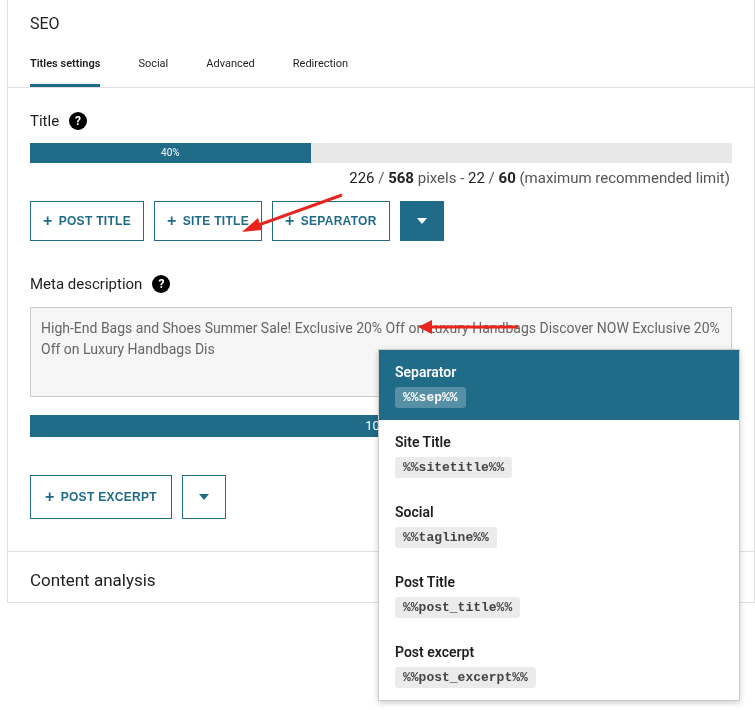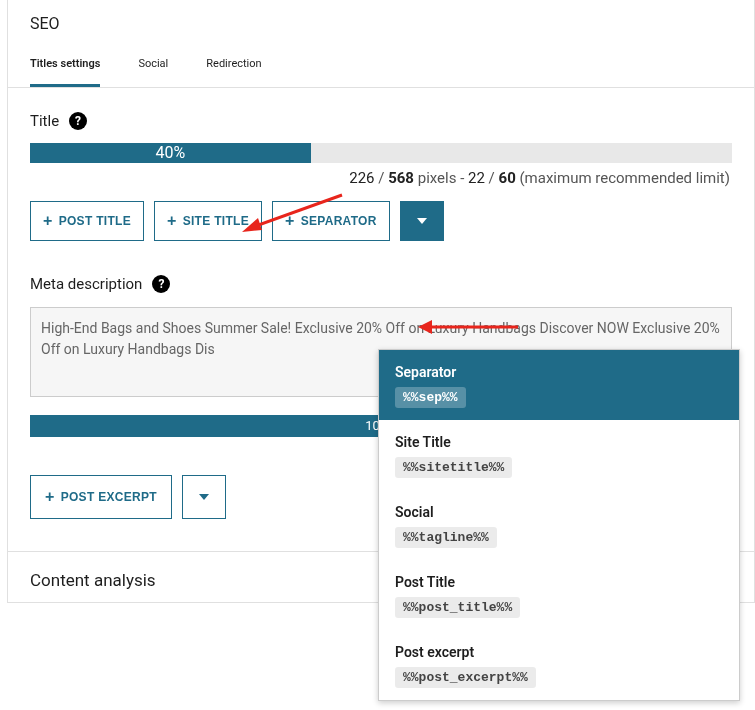--- a/index.html
+++ b/index.html
@@ -8,21 +8,21 @@
 .panel-header { padding: 14px 22px 6px; font-size: 16px; }
 .tabs { display: flex; gap: 38px; padding: 0 22px; border-bottom: 1px solid #e0e0e0; margin-top: 18px; }
 .tab { padding: 0 0 14px 0; font-size: 11px; color: #1e1e1e; cursor: pointer; }
 .tab.active { border-bottom: 3px solid #1f6b88; font-weight: 600; }
 .section { padding: 24px 22px 0; }
 .label-row { display: flex; align-items: flex-end; gap: 10px; margin-bottom: 14px; }
 .field-label { font-size: 15px; }
 .help-icon { width: 18px; height: 18px; border-radius: 50%; background: #000; color: #fff; font-size: 12px; font-weight: 700; display: inline-flex; align-items: center; justify-content: center; }
 .input-box { width: 100%; border: 1px solid #888; padding: 9px 10px; font-size: 14px; color: #333; background: #fff; }
 .progress-wrap { width: 100%; height: 20px; background: #e8e8e8; position: relative; margin-top: -1px; }
-.progress-bar { height: 100%; background: #1f6b88; color: #fff; text-align: center; font-size: 16px; line-height: 20px; }
+.progress-bar { height: 100%; background: #1f6b88; color: #fff; text-align: center; font-size: 10px; line-height: 20px; }
 .stats-row { text-align: right; font-size: 15px; color: #555; padding: 6px 2px 14px; }
 .stats-row .num { color: #222; }
 .stats-row .num.red { color: #d63638; }
 .stats-row b { color: #222; font-weight: 700; }
 .btn-row { display: flex; gap: 10px; }
 .chip-btn { border: 1px solid #1f6b88; background: #fff; color: #1f6b88; font-size: 12px; font-weight: 600; padding: 10px 12px; display: inline-flex; align-items: center; gap: 6px; cursor: pointer; letter-spacing: 0.3px; }
 .plus { font-size: 16px; font-weight: 700; line-height: 1; }
 .expand-btn { width: 44px; height: 40px; background: #1f6b88; color: #fff; display: inline-flex; align-items: center; justify-content: center; cursor: pointer; border: 1px solid #1f6b88; }
 .chevron-down { width: 0; height: 0; border-left: 5px solid transparent; border-right: 5px solid transparent; border-top: 6px solid currentColor; }
 .outline-expand { width: 44px; height: 44px; border: 1px solid #1f6b88; background: #fff; color: #1f6b88; display: inline-flex; align-items: center; justify-content: center; cursor: pointer; }
@@ -45,20 +45,21 @@
 </style>
 </head>
 <body>
 
 <div class="panel">
   <div class="panel-header">SEO</div>
 
   <div class="tabs">
     <div class="tab active">Titles settings</div>
     <div class="tab">Social</div>
+    <div class="tab">Advanced</div>
     <div class="tab">Redirection</div>
   </div>
 
   <div class="section">
     <div class="label-row">
       <span class="field-label">Title</span>
       <span class="help-icon">?</span>
     </div>
     <div class="progress-wrap">
       <div class="progress-bar" style="width:40%">40%</div>

